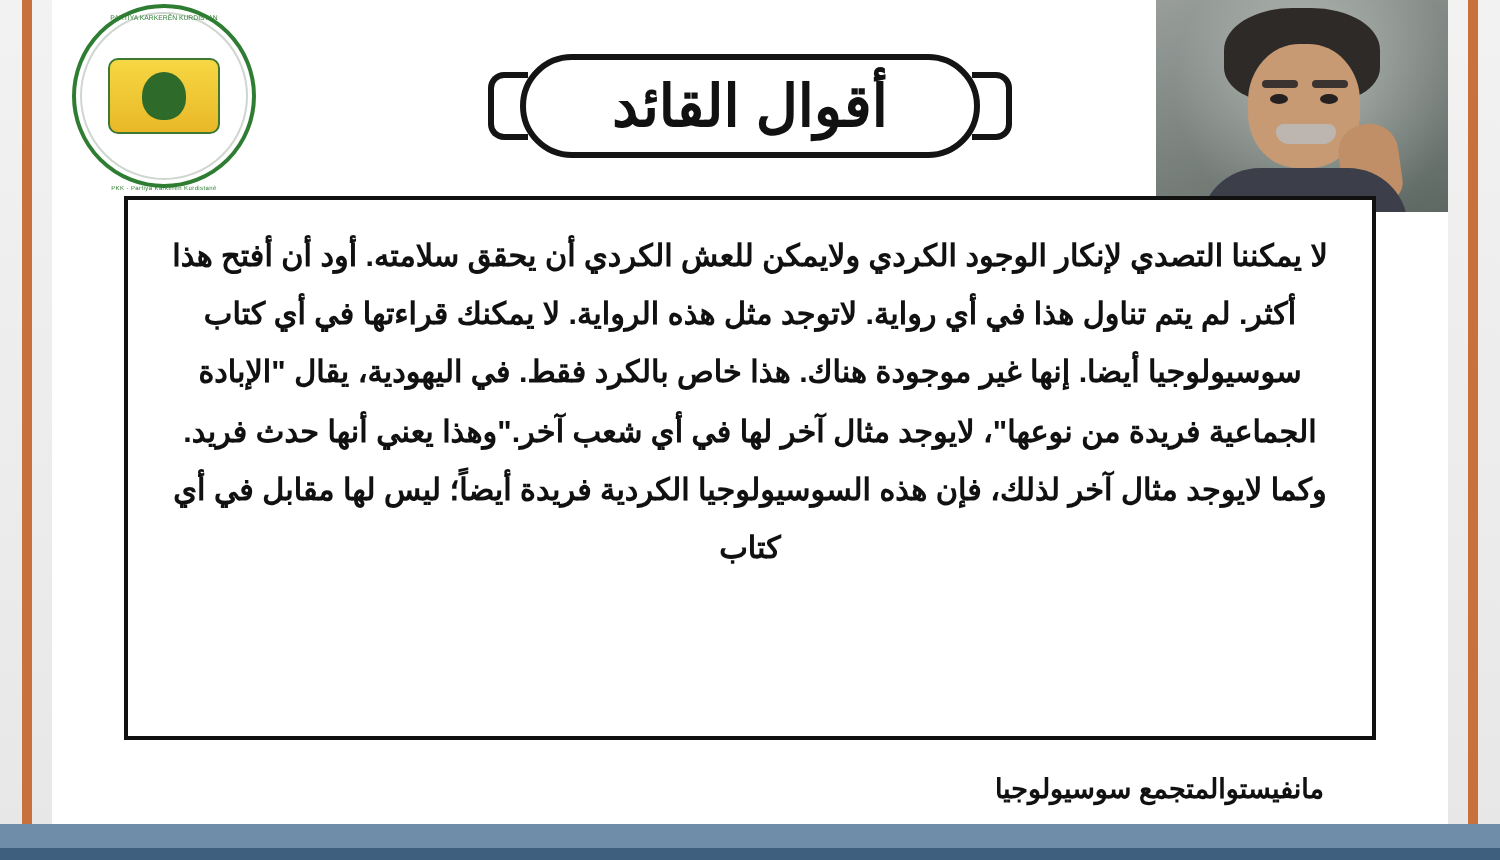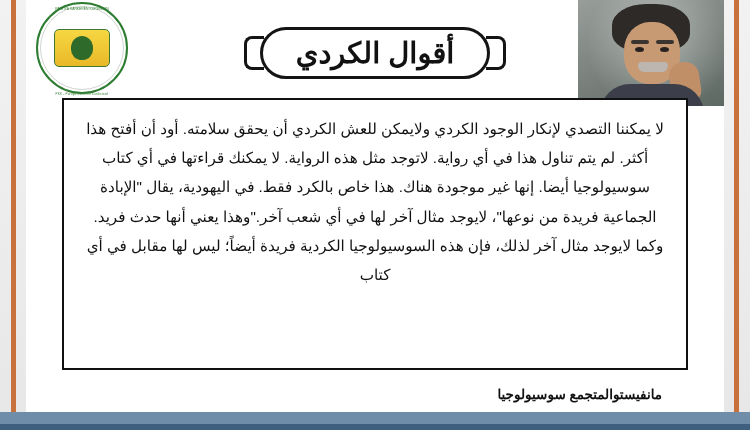--- a/index.html
+++ b/index.html
@@ -302,21 +302,21 @@
     top: 98px;
     width: 626px;
     height: 272px;
     border: 2px solid #111111;
     background: #ffffff;
     box-sizing: border-box;
     padding: 14px 22px 10px 22px;
   }
   .quote-text {
     font-size: 15.2px;
-    font-weight: normal;
+    font-weight: bold;
     line-height: 1.92;
     color: #111111;
     text-align: center;
     direction: rtl;
     margin: 0;
   }
 
   
   .source {
     position: absolute;
@@ -363,21 +363,21 @@
     <div class="portrait-eye-r"></div>
     <div class="portrait-mous"></div>
     <div class="portrait-hand"></div>
     <div class="portrait-shoulders"></div>
   </div>
 
   <div class="title-wrap">
     <div class="title-tab-left"></div>
     <div class="title-tab-right"></div>
     <div class="title-plate"></div>
-    <div class="title-text">أقوال الكردي</div>
+    <div class="title-text">أقوال القائد</div>
   </div>
 
   <div class="quote-box">
     <p class="quote-text">لا يمكننا التصدي لإنكار الوجود الكردي ولايمكن للعش الكردي أن يحقق سلامته. أود أن أفتح هذا أكثر. لم يتم تناول هذا في أي رواية. لاتوجد مثل هذه الرواية. لا يمكنك قراءتها في أي كتاب سوسيولوجيا أيضا. إنها غير موجودة هناك. هذا خاص بالكرد فقط. في اليهودية، يقال "الإبادة الجماعية فريدة من نوعها"، لايوجد مثال آخر لها في أي شعب آخر."وهذا يعني أنها حدث فريد. وكما لايوجد مثال آخر لذلك، فإن هذه السوسيولوجيا الكردية فريدة أيضاً؛ ليس لها مقابل في أي كتاب</p>
   </div>
 
   <div class="source">مانفيستوالمتجمع سوسيولوجيا</div>
 
 </div>
 

